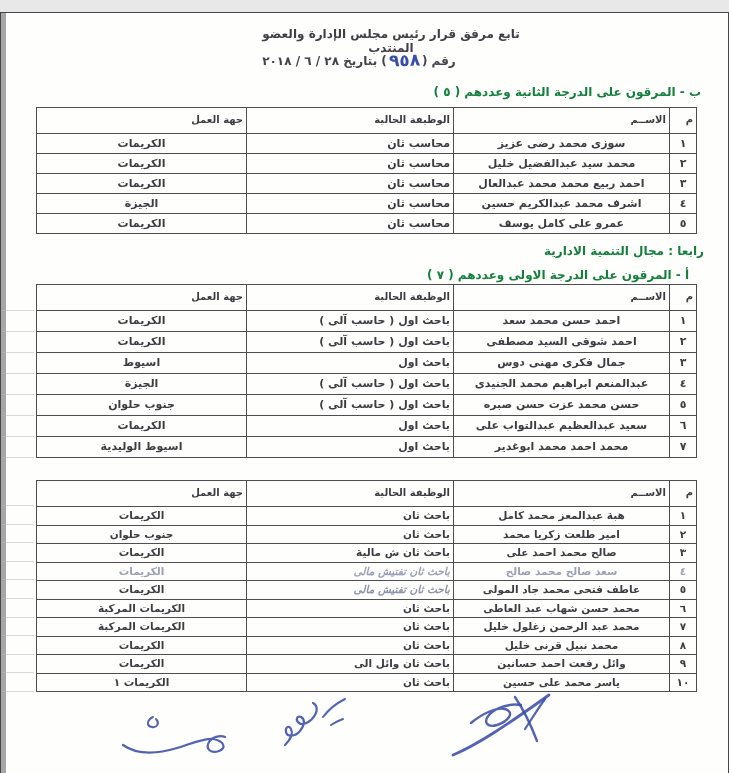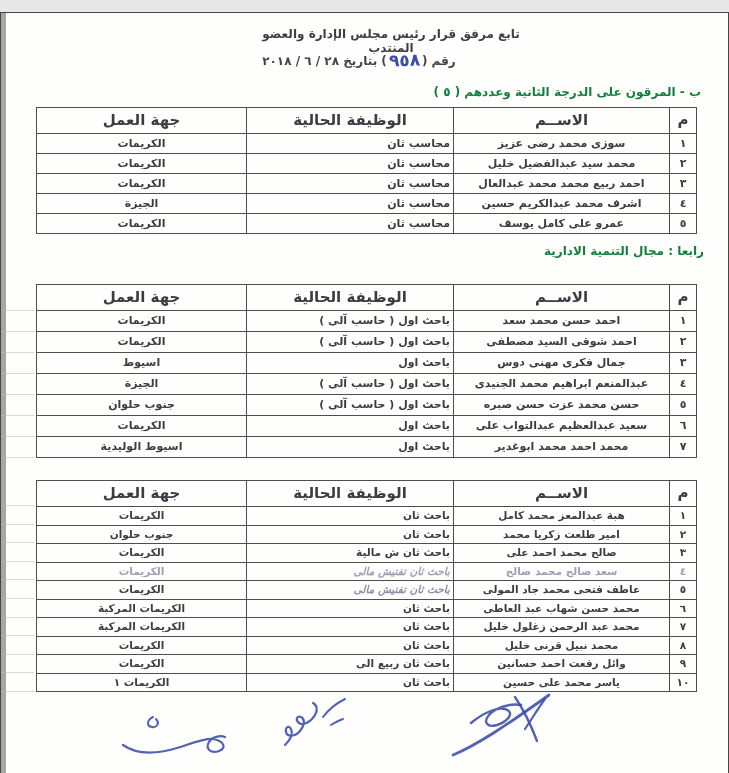--- a/index.html
+++ b/index.html
@@ -34,21 +34,21 @@
   table.roster{
     position:absolute;right:31px;width:660px;border-collapse:collapse;
     table-layout:fixed;font-size:11px;font-weight:bold;color:#3c3c42;
     background:#fefefd;
   }
   .t1{top:94px;} .t2{top:271px;} .t3{top:467px;}
   table.roster th,table.roster td{
     border:1px solid #4e4e52;padding:0 3px;overflow:hidden;white-space:nowrap;
     line-height:1.05;
   }
-  table.roster th{height:25px;text-align:center;font-size:15px;vertical-align:middle;}
+  table.roster th{height:25px;text-align:right;font-size:10px;vertical-align:middle;}
   .t1 td{height:19px;} .t2 td{height:20px;} .t3 td{height:17.5px;font-size:10.5px;}
   td.col-num{text-align:center;}
   td.col-name{text-align:center;padding-right:4px;}
   td.col-job{text-align:right;}
   td.col-entity{text-align:center;}
   tr.faded td{color:#9aa0b5;}
   td.jfaded{color:#8d93a8;font-style:italic;}
 
   .bleed-lines{
     position:absolute;width:33px;opacity:.55;pointer-events:none;
@@ -119,20 +119,21 @@
         <tr>
           <td class="col-num">٥</td>
           <td class="col-name">عمرو على كامل يوسف</td>
           <td class="col-job">محاسب ثان</td>
           <td class="col-entity">الكريمات</td>
         </tr>
       </tbody>
   </table>
 
   <div class="sec-title section-heading">رابعا : مجال التنمية الادارية</div>
+  <div class="sec-title title-2">أ - المرقون على الدرجة الاولى وعددهم (  ٧  )</div>
 
   <div class="bleed-lines bleed-2"></div>
   <table class="roster t2">
     <colgroup>
         <col style="width:27px">
         <col style="width:216px">
         <col style="width:207px">
         <col style="width:210px">
       </colgroup>
     <thead>
@@ -251,21 +252,21 @@
         </tr>
         <tr>
           <td class="col-num">٨</td>
           <td class="col-name">محمد نبيل قرنى خليل</td>
           <td class="col-job">باحث ثان</td>
           <td class="col-entity">الكريمات</td>
         </tr>
         <tr>
           <td class="col-num">٩</td>
           <td class="col-name">وائل رفعت احمد حسانين</td>
-          <td class="col-job">باحث ثان ربيع الى</td>
+          <td class="col-job">باحث ثان وائل الى</td>
           <td class="col-entity">الكريمات</td>
         </tr>
         <tr>
           <td class="col-num">١٠</td>
           <td class="col-name">ياسر محمد على حسين</td>
           <td class="col-job">باحث ثان</td>
           <td class="col-entity">الكريمات ١</td>
         </tr>
       </tbody>
   </table>

